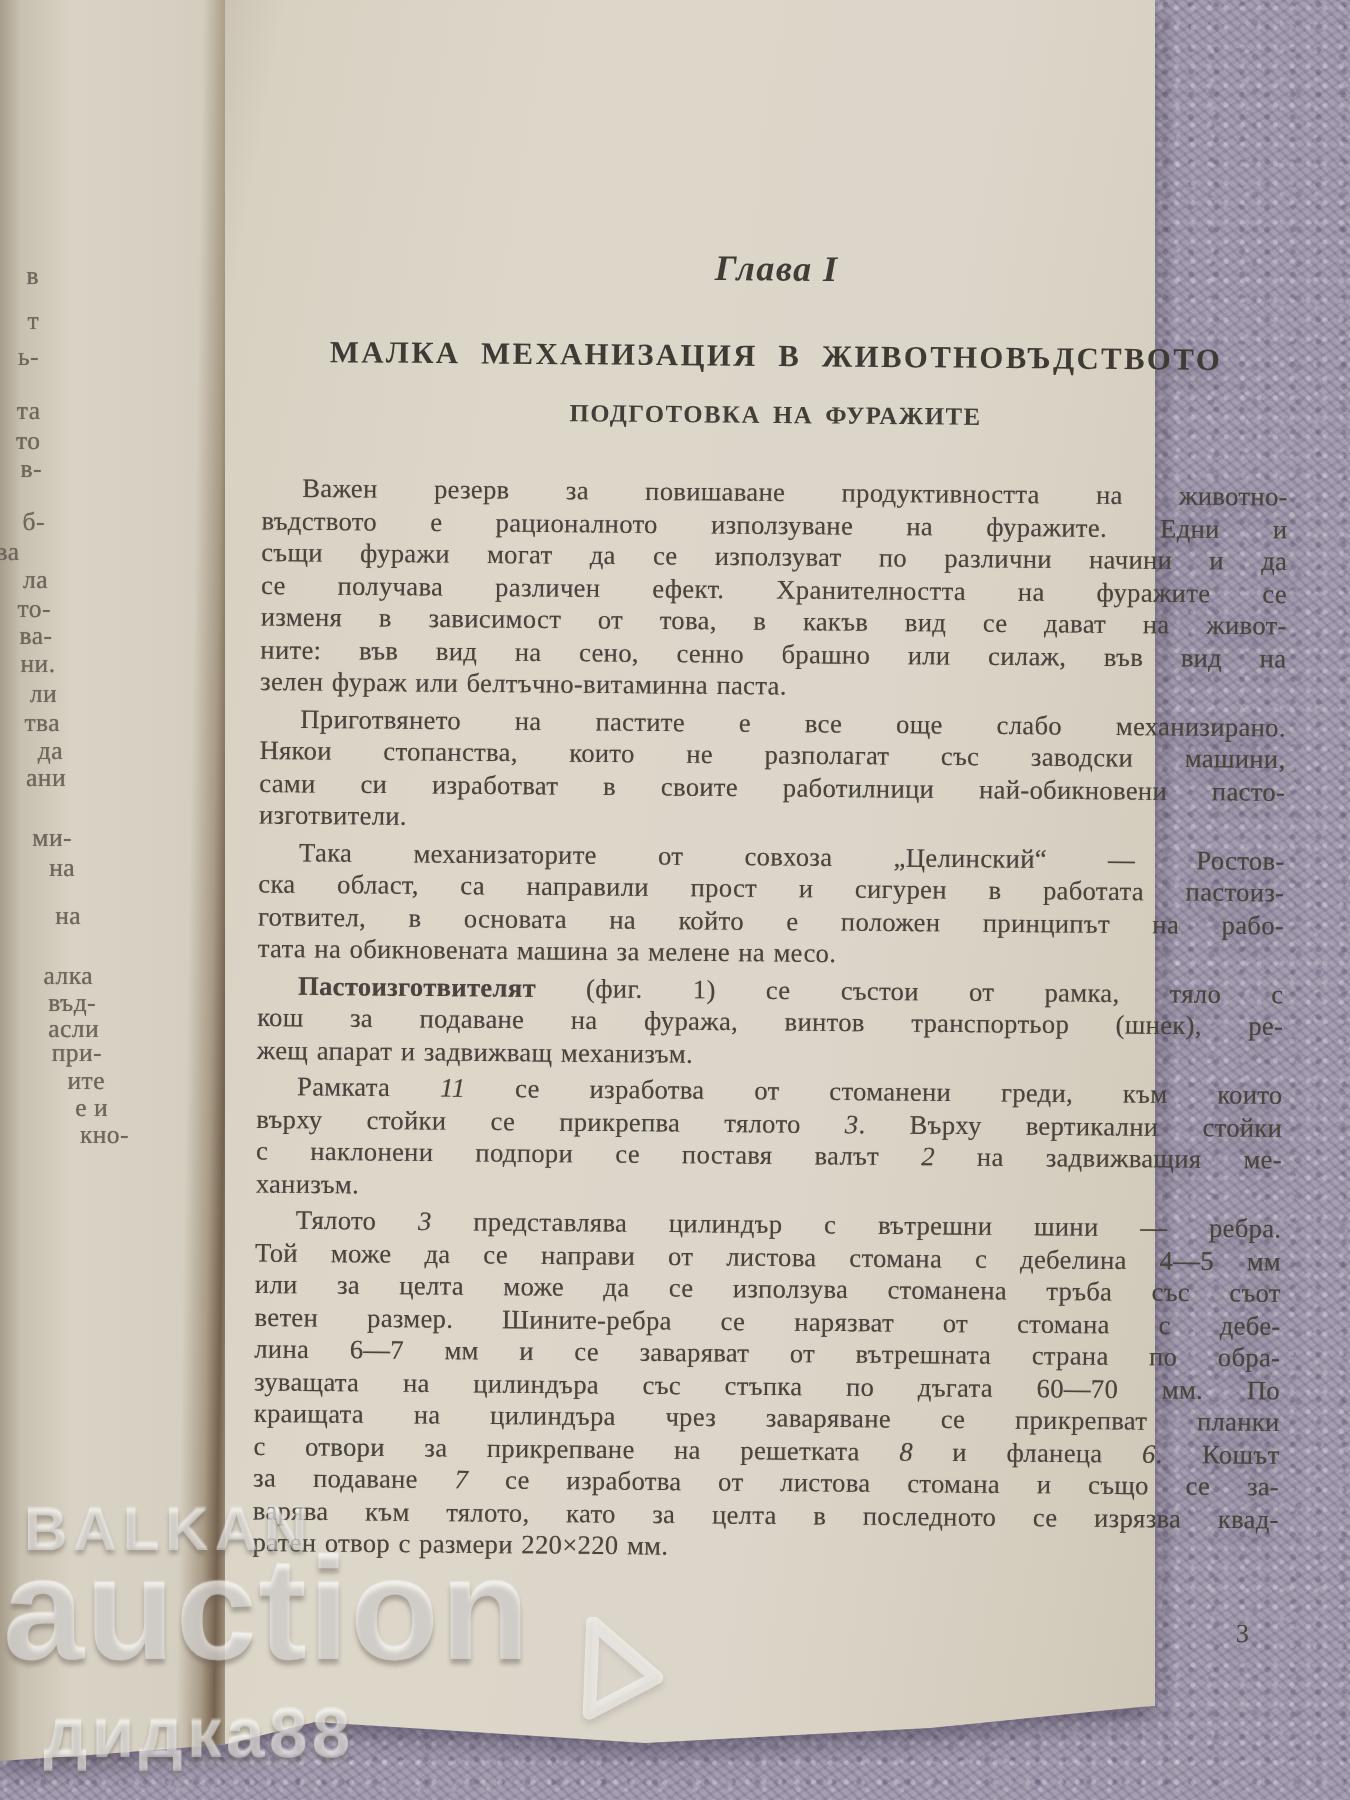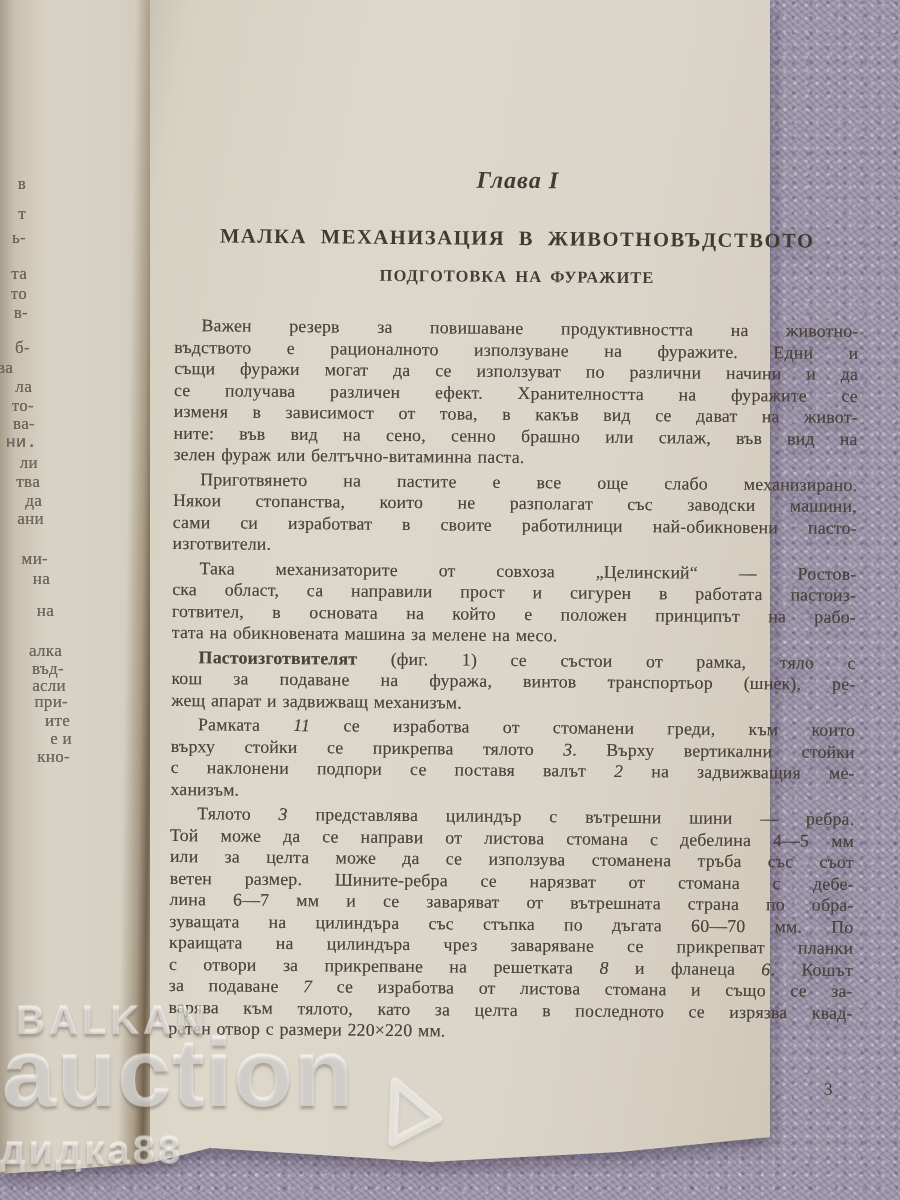--- a/index.html
+++ b/index.html
@@ -55,21 +55,21 @@
   .para .bline:last-child{text-align-last:left;}
 
   .pagenum{position:absolute;top:1076px;left:656px;font-size:17.5px;color:#4a443d;}
 
   
   .wm{position:absolute;z-index:5;font-family:"Liberation Sans",sans-serif;font-weight:bold;
       color:rgba(255,255,255,.42);white-space:nowrap;
       text-shadow:0 3px 3px rgba(104,96,86,.45), 0 -1px 1px rgba(255,255,255,.4);}
   .wm-balkan{left:16px;top:998px;font-size:40px;letter-spacing:4px;}
   .wm-auction{left:2px;top:1022px;font-size:97px;letter-spacing:1px;line-height:1.05;}
-  .wm-user{left:0;top:1128px;font-size:40px;letter-spacing:3px;text-align:right;}
+  .wm-user{left:29px;top:1128px;font-size:46px;letter-spacing:3px;text-align:right;}
   .wm-arrow{position:absolute;z-index:5;left:384px;top:1078px;
             filter:drop-shadow(0 3px 2px rgba(104,96,86,.4));}
 </style>
 </head>
 <body>
 
 <div class="scene">
 
   <div class="carpet"></div>
 
@@ -82,35 +82,35 @@
             <div class="frag" style="top: 204px; right: 124px;">т</div>
             <div class="frag" style="top: 228px; right: 124px;">ь-</div>
             <div class="frag" style="top: 264px; right: 123px;">та</div>
             <div class="frag" style="top: 284px; right: 123px;">то</div>
             <div class="frag" style="top: 303px; right: 122px;">в-</div>
             <div class="frag" style="top: 338px; right: 120px;">б-</div>
             <div class="frag" style="top: 358px; right: 137px;">ва</div>
             <div class="frag" style="top: 377px; right: 118px;">ла</div>
             <div class="frag" style="top: 396px; right: 116px;">то-</div>
             <div class="frag" style="top: 414px; right: 115px; text-align: center;">ва-</div>
-            <div class="frag" style="top: 433px; right: 113px; font-family: Liberation Mono, monospace;">ни.</div>
+            <div class="frag" style="top: 433px; right: 113px;">ни.</div>
             <div class="frag" style="top: 453px; right: 112px;">ли</div>
             <div class="frag" style="top: 472px; right: 110px;">тва</div>
             <div class="frag" style="top: 491px; right: 108px; margin-left: 47px;">да</div>
             <div class="frag" style="top: 509px; right: 106px;">ани</div>
             <div class="frag" style="top: 549px; right: 102px;">ми-</div>
             <div class="frag" style="top: 569px; right: 100px;">на</div>
             <div class="frag" style="top: 601px; right: 96px;">на</div>
             <div class="frag" style="top: 641px; right: 88px;">алка</div>
             <div class="frag" style="top: 659px; right: 86px;">въд-</div>
             <div class="frag" style="top: 676px; right: 84px;">асли</div>
             <div class="frag" style="top: 692px; right: 82px;">при-</div>
             <div class="frag" style="top: 711px; right: 80px;">ите</div>
             <div class="frag" style="top: 729px; right: 78px;">е и</div>
-            <div class="frag" style="top: 747px; right: 80px; margin-left: 24px;">кно-</div>
+            <div class="frag" style="top: 747px; right: 64px; margin-left: 24px;">кно-</div>
           </div>
       </div>
 
       <div class="gutter"></div>
 
       <div class="right-page">
         <div class="page-inner">
           <div class="chapter">Глава I</div>
           <div class="title">МАЛКА МЕХАНИЗАЦИЯ В ЖИВОТНОВЪДСТВОТО</div>
           <div class="subtitle">ПОДГОТОВКА НА ФУРАЖИТЕ</div>

